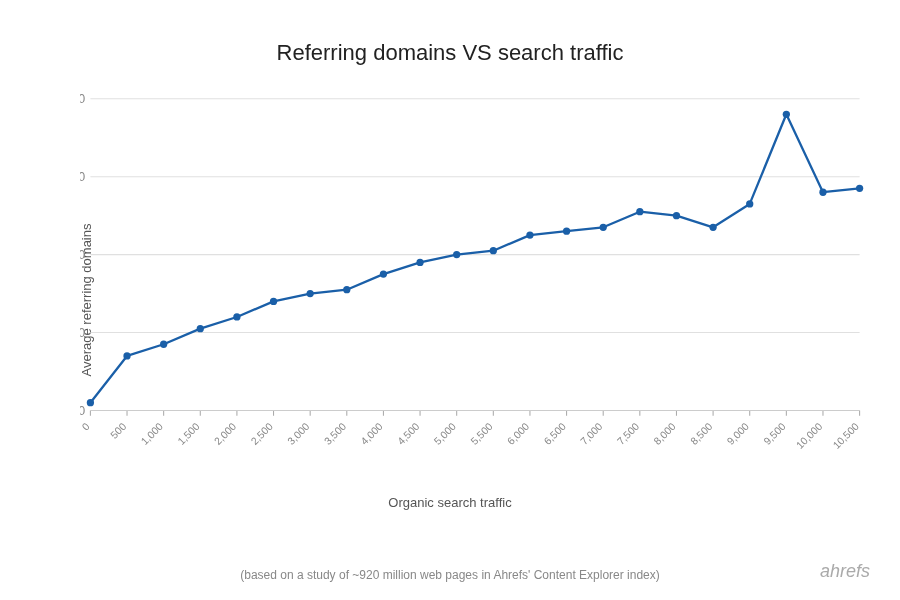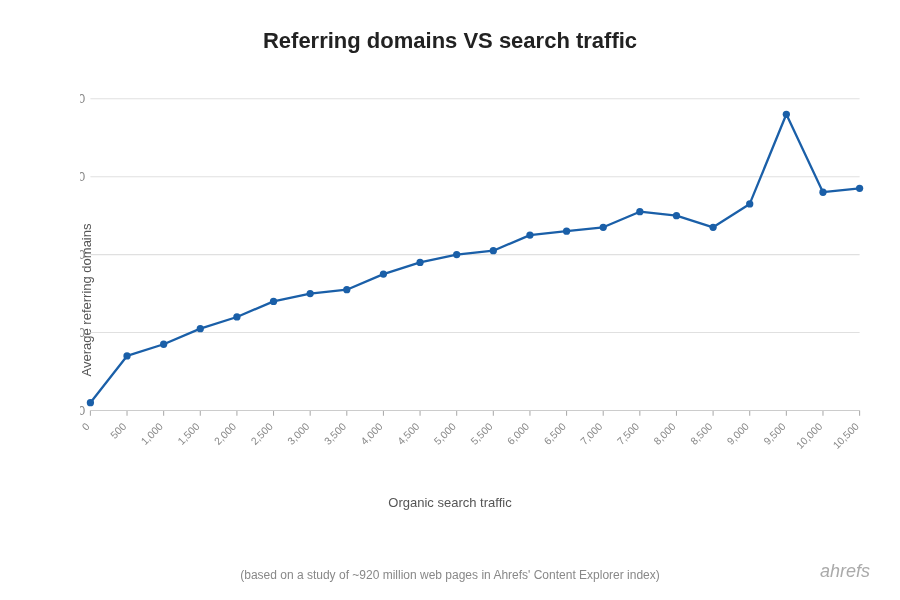--- a/index.html
+++ b/index.html
@@ -14,23 +14,23 @@
       justify-content: flex-start;
     }
     #chart-container {
       width: 900px;
       height: 600px;
       position: relative;
     }
     #chart-title {
       text-align: center;
       font-size: 22px;
-      font-weight: bold;
+      font-weight: normal;
       color: #222;
-      padding-top: 28px;
+      padding-top: 40px;
       padding-bottom: 10px;
     }
     #chart-area {
       position: absolute;
       left: 80px;
       top: 70px;
       right: 30px;
       bottom: 140px;
     }
     .y-axis-label {

